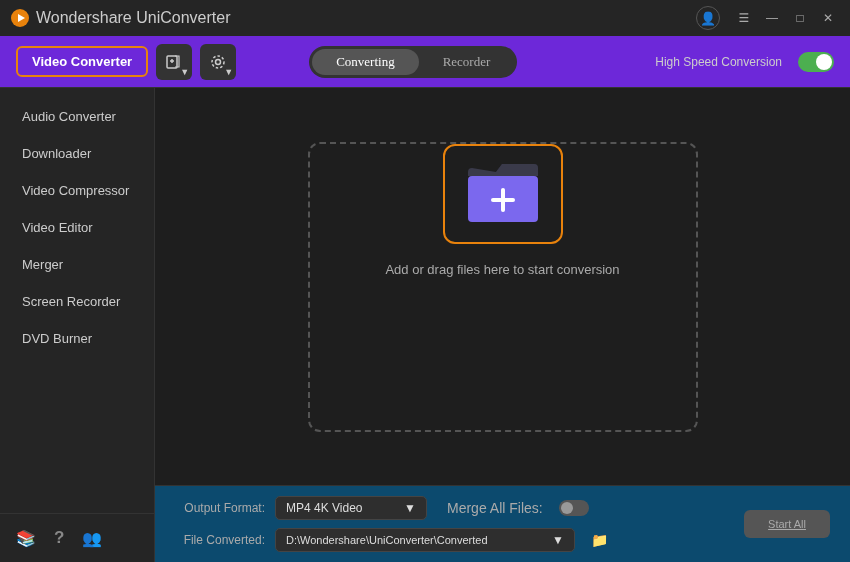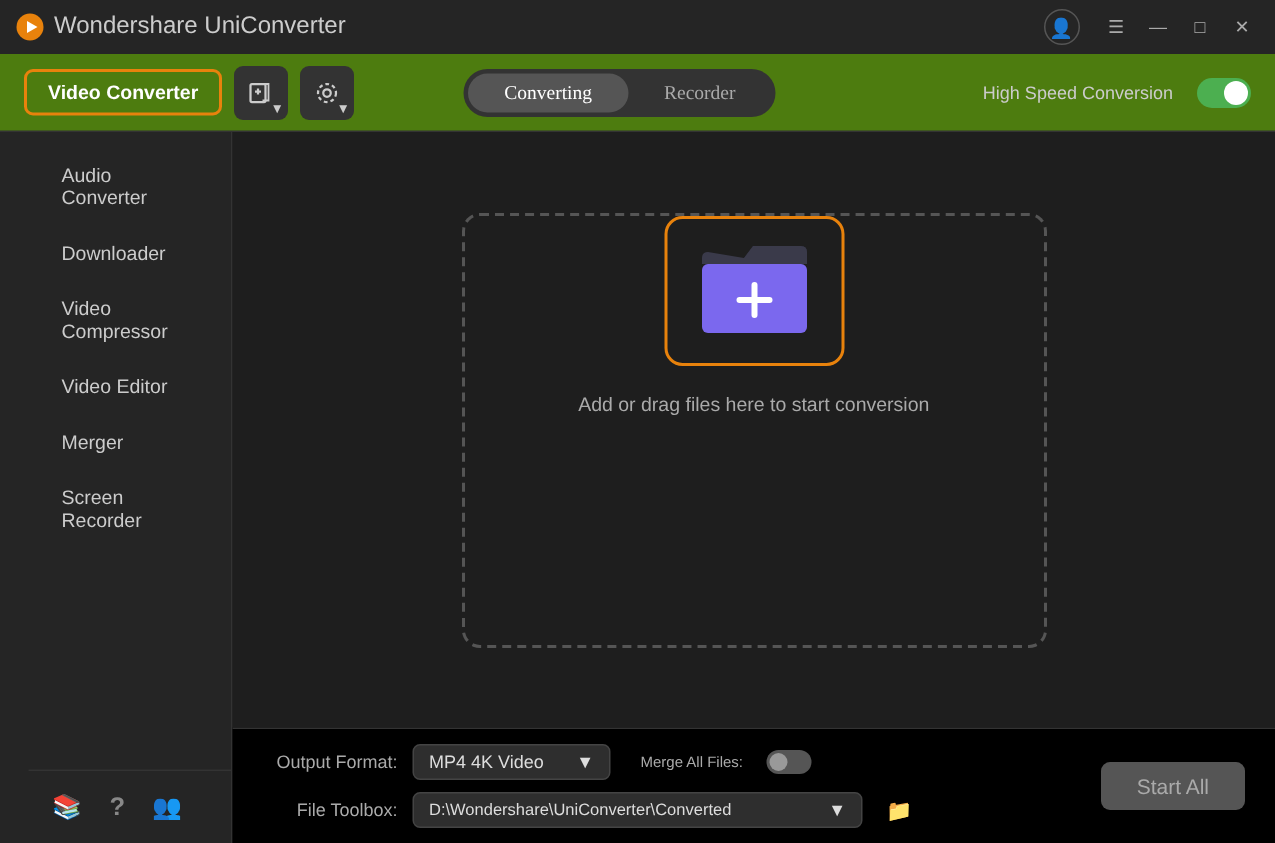--- a/index.html
+++ b/index.html
@@ -63,21 +63,21 @@
       display: flex;
       align-items: center;
       justify-content: center;
       font-size: 13px;
       color: #aaa;
       margin-right: 8px;
     }
 
     
     .toolbar {
-      background: #4d7c0f;
+      background: #6d28d9;
       height: 52px;
       display: flex;
       align-items: center;
       padding: 0 16px;
       gap: 8px;
       flex-shrink: 0;
       border-bottom: 1px solid #333;
     }
     .video-converter-btn {
       border: 2px solid #e8820c;
@@ -170,21 +170,20 @@
 
     
     .sidebar {
       width: 155px;
       background: #252525;
       flex-shrink: 0;
       display: flex;
       flex-direction: column;
       padding-top: 10px;
       border-right: 1px solid #333;
-      padding-left: 19px;
     }
     .sidebar-item {
       padding: 10px 18px;
       font-size: 13px;
       color: #ccc;
       cursor: pointer;
       border-radius: 4px;
       margin: 1px 4px;
     }
     .sidebar-bottom {
@@ -240,21 +239,21 @@
       width: 90px;
       height: 80px;
     }
     .drop-text {
       font-size: 13px;
       color: #aaa;
     }
 
     
     .bottom-bar {
-      background: #000000;
+      background: #0c4a6e;
       border-top: 1px solid #333;
       padding: 10px 20px;
       display: flex;
       flex-direction: column;
       gap: 8px;
       flex-shrink: 0;
     }
     .bottom-row {
       display: flex;
       align-items: center;
@@ -267,28 +266,28 @@
       text-align: right;
       flex-shrink: 0;
     }
     .format-select {
       background: #2e2e2e;
       border: 1px solid #444;
       border-radius: 5px;
       color: #ddd;
       font-size: 12px;
       padding: 4px 10px;
-      width: 132px;
+      width: 152px;
       display: flex;
       align-items: center;
       justify-content: space-between;
       cursor: pointer;
     }
     .merge-label {
-      font-size: 10px;
+      font-size: 14px;
       color: #aaa;
       margin-left: 10px;
     }
     .merge-toggle {
       width: 30px;
       height: 16px;
       background: #555;
       border-radius: 8px;
       position: relative;
       cursor: pointer;
@@ -324,23 +323,24 @@
       cursor: pointer;
       margin-left: 6px;
     }
     .start-all-btn {
       margin-left: auto;
       background: #555;
       color: #aaa;
       border: none;
       border-radius: 6px;
       padding: 8px 24px;
-      font-size: 14px;
+      font-size: 11px;
       cursor: pointer;
       align-self: flex-start;
+      text-decoration: underline;
     }
     .bottom-rows-wrap {
       display: flex;
       align-items: center;
     }
     .bottom-rows-left {
       flex: 1;
       display: flex;
       flex-direction: column;
       gap: 8px;
@@ -410,20 +410,23 @@
     </div>
     <div class="sidebar-item">
       <span>Video Editor</span>
     </div>
     <div class="sidebar-item">
       <span>Merger</span>
     </div>
     <div class="sidebar-item">
       <span>Screen Recorder</span>
     </div>
+    <div class="sidebar-item">
+      <span>DVD Burner</span>
+    </div>
 
     <div class="sidebar-bottom">
       <span class="sidebar-bottom-icon">📚</span>
       <span class="sidebar-bottom-icon" style="font-size:17px;font-weight:bold;color:#888;">?</span>
       <span class="sidebar-bottom-icon">👥</span>
     </div>
   </div>
 
   <div class="content">
     <div class="drop-area">
@@ -454,21 +457,21 @@
             <span class="bottom-label">Output Format:</span>
             <div class="format-select">
               <span>MP4 4K Video</span>
               <span>▼</span>
             </div>
             <span class="merge-label">Merge All Files:</span>
             <div class="merge-toggle"></div>
           </div>
 
           <div class="bottom-row">
-            <span class="bottom-label">File Toolbox:</span>
+            <span class="bottom-label">File Converted:</span>
             <div class="file-location-select">
               <span style="overflow:hidden;white-space:nowrap;text-overflow:ellipsis;font-size:11px;">D:\Wondershare\UniConverter\Converted</span>
               <span>▼</span>
             </div>
             <span class="folder-open-icon">📁</span>
           </div>
         </div>
 
         <button class="start-all-btn" style="margin-left:20px;align-self:center;">Start All</button>
       </div>

